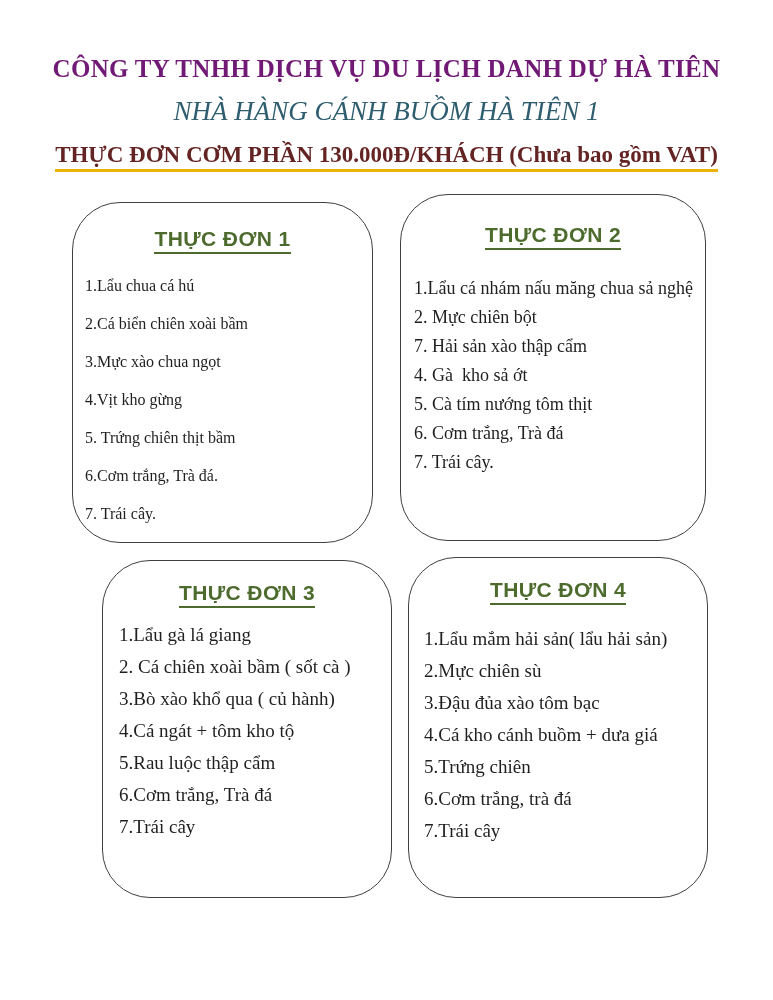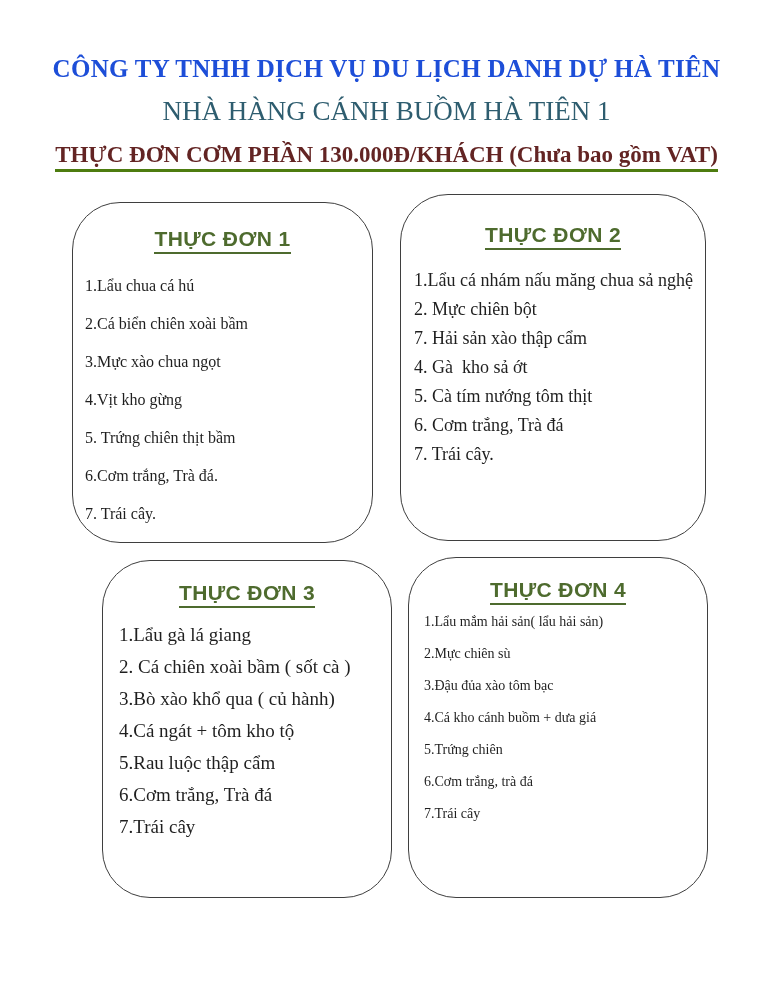--- a/index.html
+++ b/index.html
@@ -9,39 +9,40 @@
     font-family:"Liberation Serif", serif;
     color:#1f1f1f;
     overflow:hidden;
   }
   
   .company{
     position:absolute;top:55px;left:0;width:100%;
     text-align:center;
     font-family:"Liberation Serif", serif;
     font-weight:bold;font-size:25px;letter-spacing:.3px;
-    color:#1d4ed8;
+    color:#701a75;
   }
   .restaurant{
     position:absolute;top:96px;left:0;width:100%;
     text-align:center;
     font-family:"Liberation Serif", serif;
     font-size:27px;
     color:#2e5d6f;
+    font-style:italic;
   }
   .heading-row{
     position:absolute;top:142px;left:0;width:100%;
     text-align:center;
   }
   .heading-row span{
     display:inline-block;
     font-family:"Liberation Serif", serif;
     font-weight:bold;font-size:23px;
     color:#632423;
-    border-bottom:3px solid #4d7c0f;
+    border-bottom:3px solid #eab308;
     padding-bottom:1px;
   }
   
   .card{
     position:absolute;
     border:1.5px solid #3f3f3f;
     border-radius:48px;
     background:#ffffff;
     box-sizing:border-box;
   }
@@ -62,23 +63,23 @@
     padding-bottom:1px;
   }
   .c1 .card-title{margin-top:24px;}
   .c2 .card-title{margin-top:28px;text-decoration:underline;}
   .c3 .card-title{margin-top:20px;}
   .c4 .card-title{margin-top:20px;}
 
   .items{font-family:"Liberation Serif", serif;}
   .item{white-space:pre;}
   .c1 .items{margin-top:13px;padding-left:12px;font-size:16px;line-height:38px;}
-  .c2 .items{margin-top:16px;padding-left:13px;font-size:18px;line-height:29px;}
+  .c2 .items{margin-top:24px;padding-left:13px;font-size:18px;line-height:29px;}
   .c3 .items{margin-top:11px;padding-left:16px;font-size:19px;line-height:32px;}
-  .c4 .items{margin-top:1px;padding-left:15px;font-size:14px;line-height:32px;}
+  .c4 .items{margin-top:18px;padding-left:15px;font-size:19px;line-height:32px;}
 </style>
 </head>
 <body>
 
 <div>
 
   <div class="company">CÔNG TY TNHH DỊCH VỤ DU LỊCH DANH DỰ HÀ TIÊN</div>
   <div class="restaurant">NHÀ HÀNG CÁNH BUỒM HÀ TIÊN 1</div>
   <div class="heading-row">
     <span>THỰC ĐƠN CƠM PHẦN 130.000Đ/KHÁCH (Chưa bao gồm VAT)</span>

